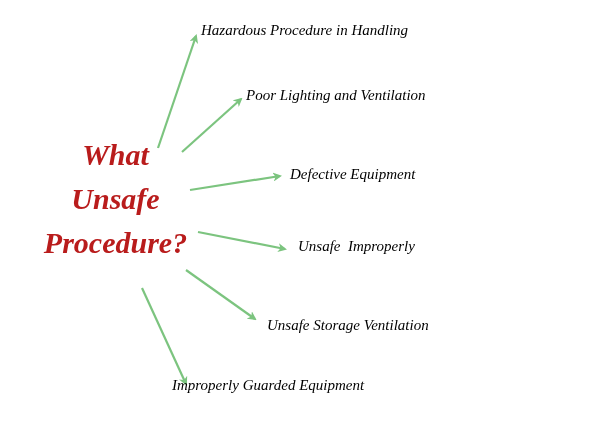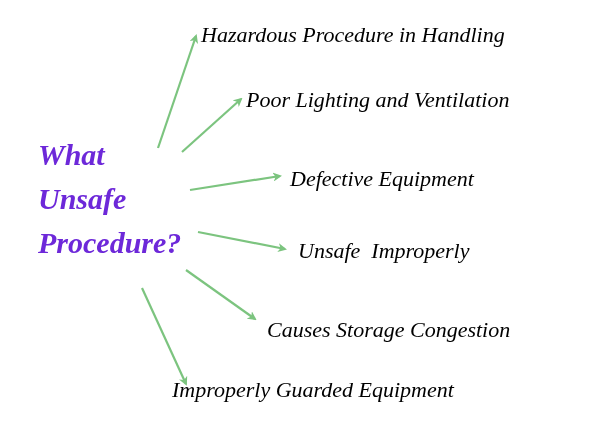--- a/index.html
+++ b/index.html
@@ -26,30 +26,31 @@
   .arrow {
     stroke: #7cc47f;
     stroke-width: 2.2;
     fill: none;
   }
   .center-title {
     position: absolute;
     left: 38px;
     top: 133px;
     width: 155px;
+    text-align: center;
     font-style: italic;
     font-weight: bold;
     font-size: 30px;
     line-height: 44px;
-    color: #6d28d9;
+    color: #b91c1c;
   }
   .cause-label {
     position: absolute;
     font-style: italic;
-    font-size: 22px;
+    font-size: 15px;
     color: #000000;
     white-space: pre;
   }
   .cause-1 { left: 201px; top: 22px; }
   .cause-2 { left: 246px; top: 87px; }
   .cause-3 { left: 290px; top: 166px; }
   .cause-4 { left: 298px; top: 238px; }
   .cause-5 { left: 267px; top: 317px; }
   .cause-6 { left: 172px; top: 377px; }
 </style>
@@ -75,16 +76,16 @@
   <div class="center-title">
     <div>What</div>
     <div>Unsafe</div>
     <div>Procedure?</div>
   </div>
 
   <div class="cause-label cause-1">Hazardous Procedure in Handling</div>
   <div class="cause-label cause-3">Defective Equipment</div>
   <div class="cause-label cause-2">Poor Lighting and Ventilation</div>
   <div class="cause-label cause-4">Unsafe  Improperly</div>
-  <div class="cause-label cause-5">Causes Storage Congestion</div>
+  <div class="cause-label cause-5">Unsafe Storage Ventilation</div>
   <div class="cause-label cause-6">Improperly Guarded Equipment</div>
 
 </div>
 
 </body></html>

